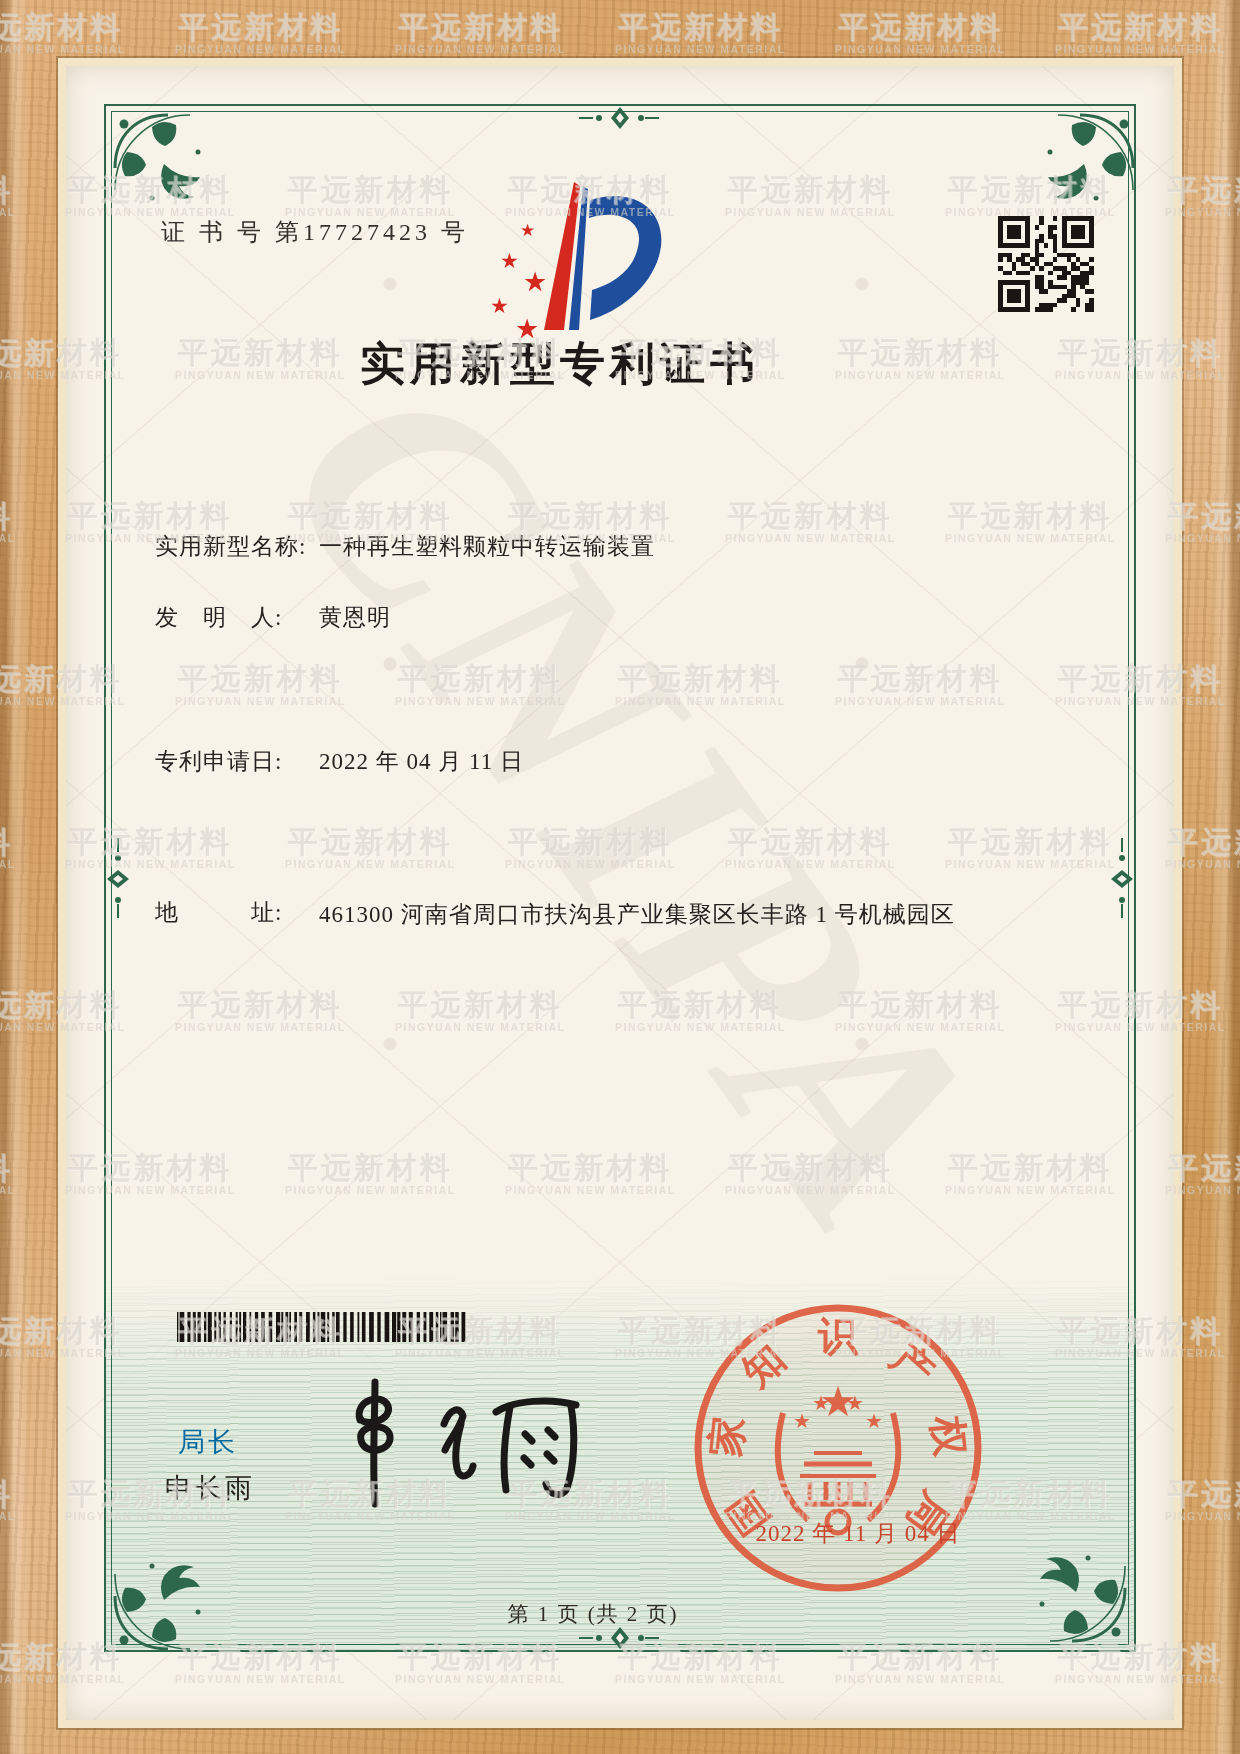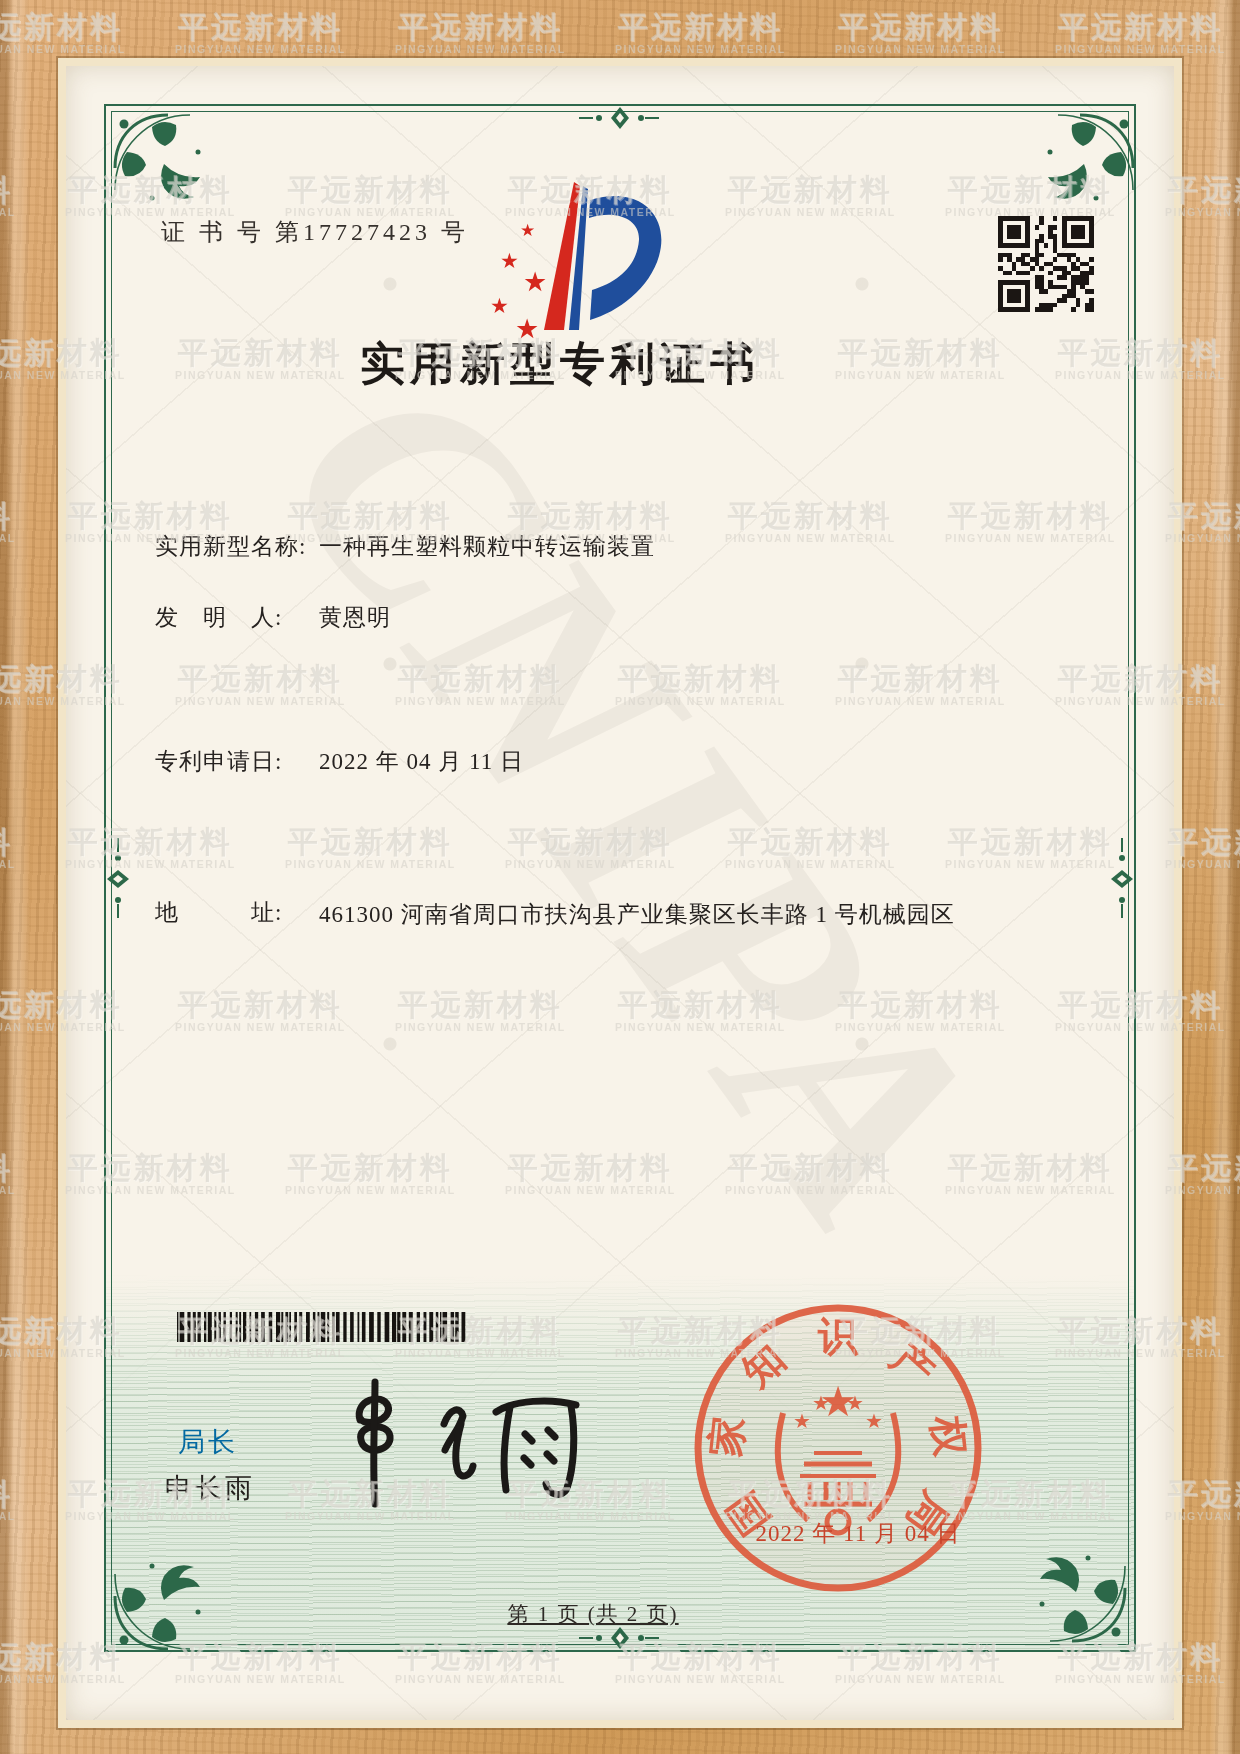--- a/index.html
+++ b/index.html
@@ -68,21 +68,21 @@
   .field-wrap .val{width:660px;line-height:37px;}
   .grant-right{position:absolute;left:486px;top:0;}
   .body-text{left:84px;top:960px;width:948px;font-size:23.5px;line-height:37px;text-align:justify;color:#2a2521;}
   .body-text p{margin:0;text-indent:2em;}
   .barcode{left:111px;top:1246px;width:296px;height:30px;}
   .commissioner-title{left:112px;top:1358px;font-size:27px;letter-spacing:3px;color:#0369a1;}
   .commissioner-name{left:99px;top:1404px;font-size:27px;letter-spacing:3px;color:#23201d;}
   .signature{left:278px;top:1306px;}
   .seal{left:622px;top:1232px;z-index:6;opacity:.92;}
   .seal-date{left:642px;top:1452px;width:300px;text-align:center;font-size:23px;color:#c8432a;letter-spacing:1px;z-index:7;}
-  .page-footer{left:277px;top:1534px;width:500px;text-align:center;font-size:21px;letter-spacing:2px;color:#2e2a26;text-decoration:underline;}
+  .page-footer{left:277px;top:1534px;width:500px;text-align:center;font-size:21px;letter-spacing:2px;color:#2e2a26;}
   .cont-note{left:241px;top:1628px;width:500px;text-align:center;font-size:20px;letter-spacing:3px;color:#1f1c19;}
   
   .wm-layer{position:absolute;inset:0;z-index:40;pointer-events:none;overflow:hidden;}
   .wm-tile{position:absolute;text-align:center;color:rgba(214,210,202,.60);
     font-family:"Liberation Sans","DejaVu Sans",sans-serif;white-space:nowrap;}
   .wm-cn{font-size:30px;font-weight:bold;letter-spacing:3px;line-height:30px;
     text-shadow:1px 1px 0 rgba(255,255,255,.35);}
   .wm-en{font-size:10.5px;font-weight:bold;letter-spacing:1.5px;line-height:15px;}
   .logo{left:424px;top:110px;}
   .qr{left:932px;top:150px;}

